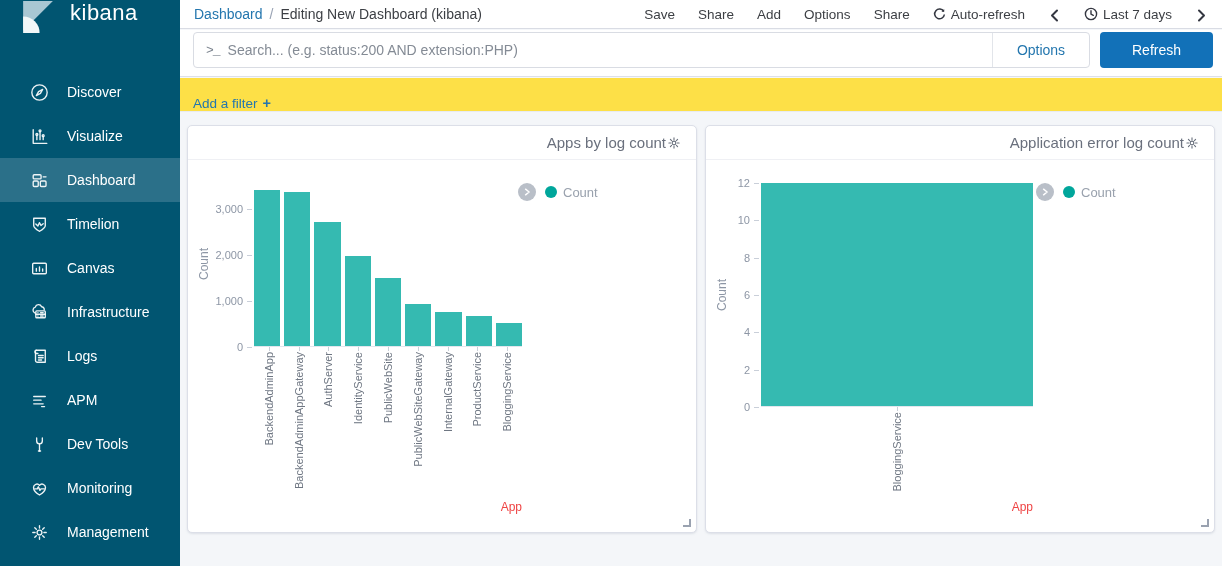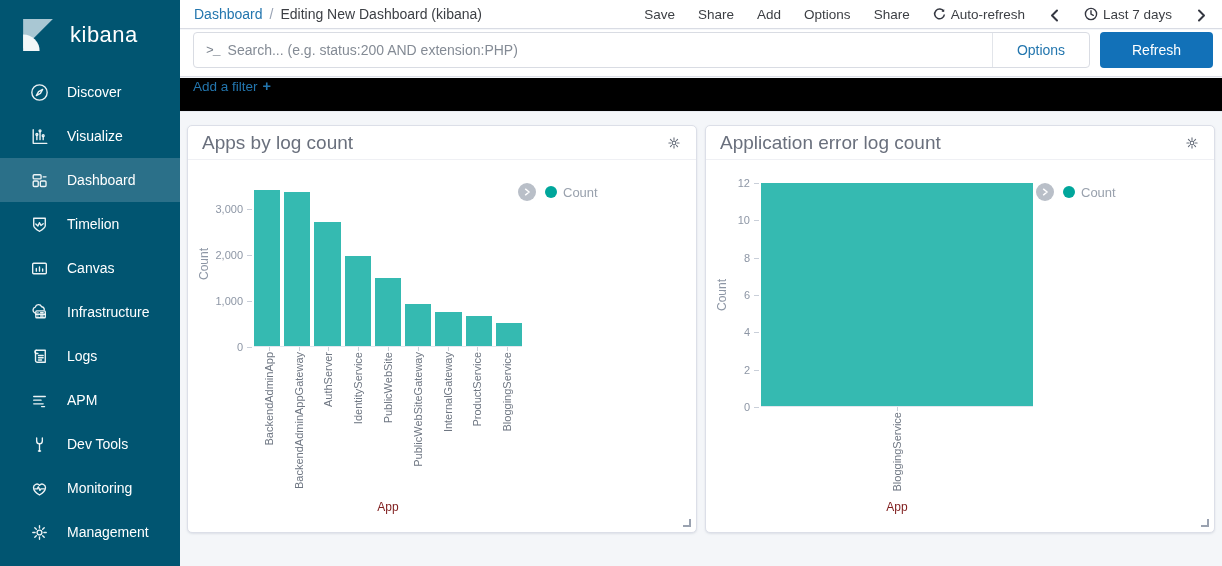--- a/index.html
+++ b/index.html
@@ -1,21 +1,21 @@
 <!DOCTYPE html>
 <html style="--sidebar: #015571; --accent: #1271b8; --bar: #35bab1; --dot: #00a69b;"><head>
 <meta charset="utf-8">
 <style>
   * { box-sizing: border-box; margin: 0; padding: 0; }
   html,body { width:1222px; height:566px; }
   body { font-family:"Liberation Sans", sans-serif; background:#f5f7fa; position:relative; overflow:hidden; color:#343741; }
 
   
   .sidebar { position:absolute; left:0; top:0; width:180px; height:566px; background:var(--sidebar,#015571); z-index:5; }
-  .logo-block { height:70px; display:flex; align-items:center; padding-left:21px; }
+  .logo-block { height:70px; display:flex; align-items:flex-start; padding-left:21px; }
   .logo-mark { width:34px; height:34px; }
   .logo-text { color:#fff; font-size:22px; letter-spacing:.5px; margin-left:15px; font-weight:400; }
   .nav-item { height:44px; display:flex; align-items:center; padding-left:29px; cursor:pointer; }
   .nav-item.selected { background:#2b7089; }
   .nav-icon { width:21px; height:21px; flex:0 0 21px; display:flex; align-items:center; }
   .nav-icon svg { width:21px; height:21px; stroke:rgba(255,255,255,.93); fill:none; stroke-width:1.3; stroke-linecap:round; stroke-linejoin:round; }
   .nav-label { color:#fff; font-size:14px; margin-left:17px; }
 
   
   .topbar { position:absolute; left:180px; top:0; right:0; height:29px; background:#fff; border-bottom:1px solid #d9dce4; display:flex; align-items:center; padding:0 14px; }
@@ -33,46 +33,46 @@
   .searchrow { position:absolute; left:180px; top:30px; right:0; height:47px; background:#fff; border-bottom:1px solid #dde0e8; display:flex; align-items:flex-start; padding:2px 9px 0 13px; }
   .search-box { flex:1; height:36px; border:1px solid #d9dce3; border-radius:4px; background:#fff; display:flex; align-items:center; overflow:hidden; }
   .search-prompt { font-family:"Liberation Mono", monospace; color:#7a828d; font-size:13px; padding:0 8px 0 12px; letter-spacing:-1px; }
   .search-box input { flex:1; border:none; outline:none; font-size:14px; font-family:"Liberation Sans",sans-serif; color:#343741; height:100%; }
   .search-box input::placeholder { color:#818archive... } 
   .search-box input::placeholder { color:#848b95; }
   .search-options { width:97px; height:100%; display:flex; align-items:center; justify-content:center; border-left:1px solid #e2e5ea; color:#2376ae; font-size:14px; cursor:pointer; }
   .refresh-btn { width:113px; height:36px; margin-left:10px; background:var(--accent,#1271b8); color:#fff; border:none; border-radius:4px; font-size:14px; font-family:"Liberation Sans",sans-serif; cursor:pointer; }
 
   
-  .filterrow { position:absolute; left:180px; top:78px; right:0; height:34px; background:#000000; border-bottom:1px solid #e8ebf1; display:flex; align-items:flex-start; padding-left:13px; }
+  .filterrow { position:absolute; left:180px; top:78px; right:0; height:34px; background:#fde047; border-bottom:1px solid #e8ebf1; display:flex; align-items:flex-end; padding-left:13px; }
   .add-filter { color:#2376ae; font-size:13.5px; cursor:pointer; display:flex; align-items:center; }
   .add-filter b { font-weight:700; font-size:14.5px; margin-left:5px; }
 
   
   .content { position:absolute; left:180px; top:112px; right:0; bottom:0; background:#f4f6f9; }
   .panel { position:absolute; width:510px; height:408px; background:#fff; border:1px solid #dcdfe8; border-radius:5px; box-shadow:0 1px 2px rgba(153,162,179,.25); }
   #panel-0 { left:7px; top:13px; }
   #panel-1 { left:525px; top:13px; }
   .panel-header { height:34px; display:flex; align-items:center; padding:0 14px; border-bottom:1px solid #eff0f4; }
-  .panel-title { flex:1; font-size:19px; color:#6a707d; }
+  .panel-title { flex:1; font-size:15px; color:#6a707d;text-align:right; }
   .panel-gear { cursor:pointer; display:flex; }
   .panel-gear svg { stroke:#69707d; fill:none; stroke-width:1.4; stroke-linecap:round; }
   .chart-area { position:relative; height:372px; font-size:11px; }
 
   .plot { position:absolute; display:flex; align-items:flex-end; gap:4px; border-bottom:1px solid #e3e6ed; }
   .bar { flex:1; background:var(--bar,#35bab1); cursor:pointer; }
   .yticks { position:absolute; }
   .ytick { position:absolute; left:0; width:100%; height:0; }
   .ytick-label { position:absolute; right:calc(100% + 11px); transform:translateY(-50%); white-space:nowrap; color:#8d96a5; }
   .ytick-dash { position:absolute; left:-7px; top:0; width:5px; height:1px; background:#c9cfd9; }
   .xlabels { position:absolute; display:flex; }
   .xcell { flex:1; position:relative; display:flex; justify-content:center; align-items:flex-start; }
   .xtick-dash { position:absolute; top:-5px; left:50%; width:1px; height:4px; background:#c9cfd9; }
   .xlabel { writing-mode:vertical-rl; transform:rotate(180deg); color:#6e7682; line-height:1.1; }
-  .xcaption { position:absolute; text-align:center; font-size:12px; color:#7f1d1d; }
+  .xcaption { position:absolute; text-align:right; font-size:12px; color:#ef4444; }
   .ylabel { position:absolute; width:16px; display:flex; align-items:center; justify-content:center; }
   .ylabel span { writing-mode:vertical-rl; transform:rotate(180deg); font-size:12px; color:#8d96a5; }
 
   .chart-0 .plot, .chart-0 .yticks { left:66px; top:21px; width:268px; height:166px; }
   .chart-0 .xlabels { left:66px; top:192px; width:268px; height:148px; }
   .chart-0 .xcaption { left:66px; top:340px; width:268px; }
   .chart-0 .ylabel { left:8px; top:21px; height:166px; }
   .chart-1 .plot, .chart-1 .yticks { left:55px; top:23px; width:272px; height:224px; }
   .chart-1 .xlabels { left:55px; top:252px; width:272px; height:88px; }
   .chart-1 .xcaption { left:55px; top:340px; width:272px; }

